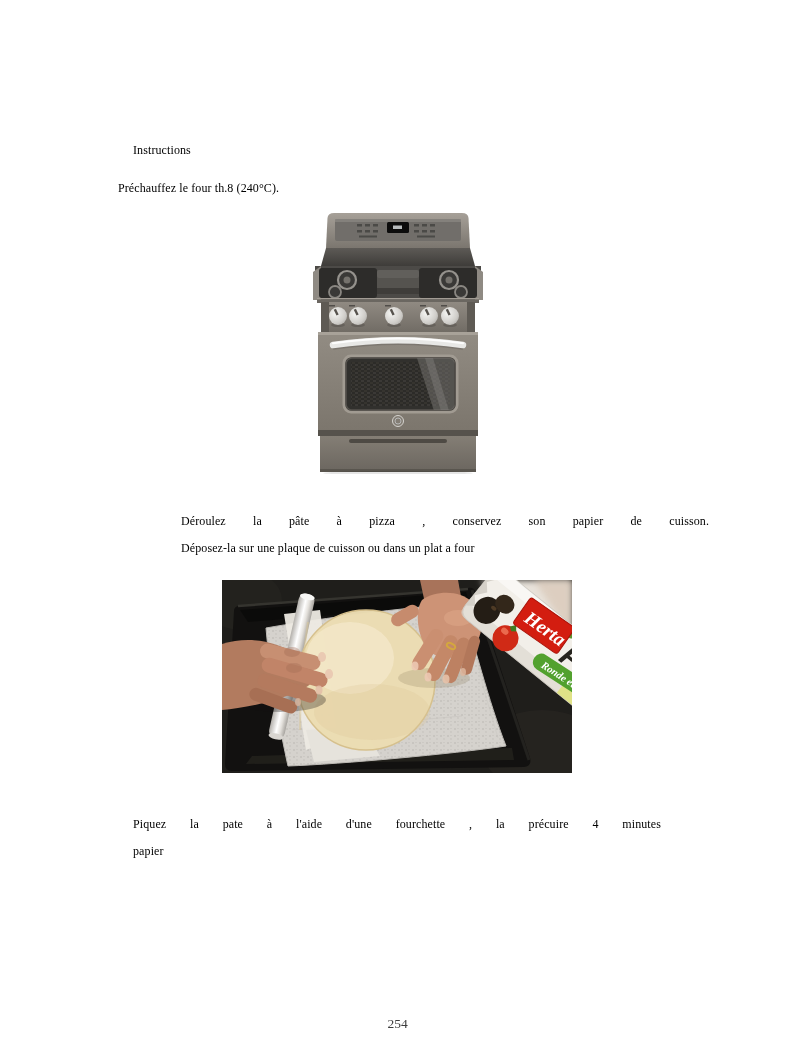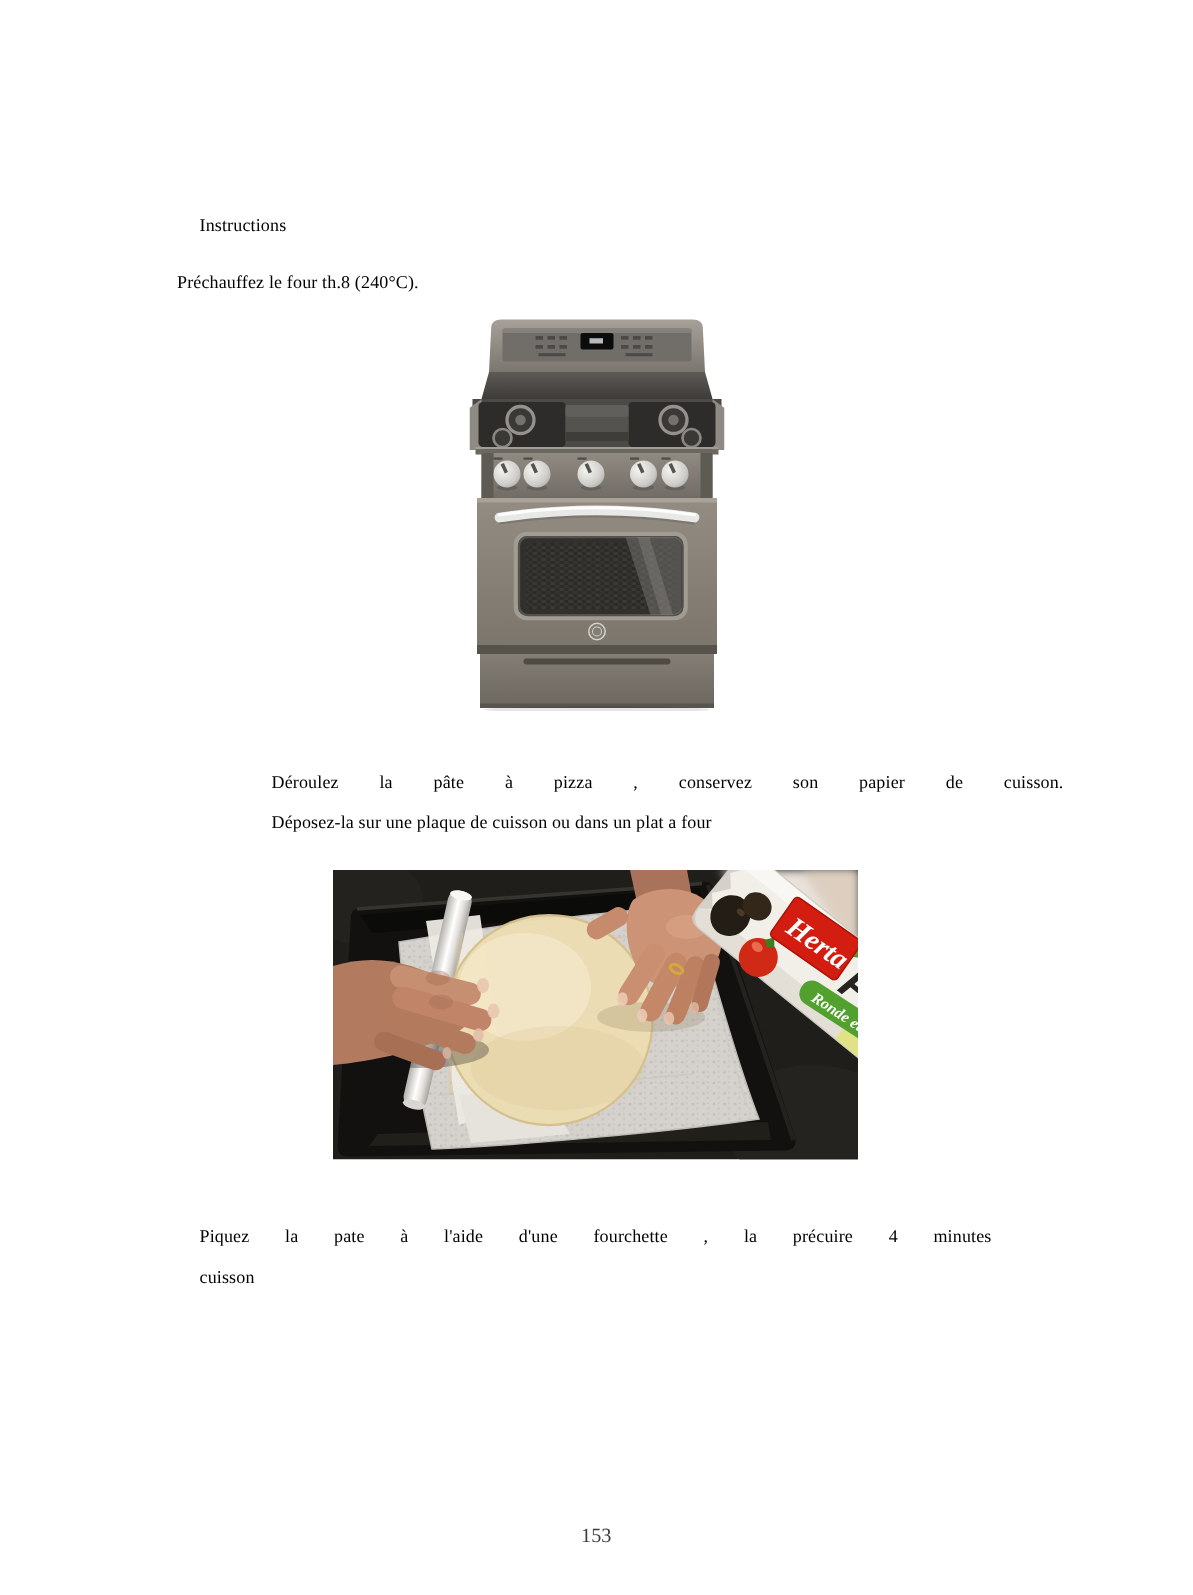--- a/index.html
+++ b/index.html
@@ -329,16 +329,16 @@
     <g transform="rotate(-6 84 -16)">
       <rect x="80" y="-18" width="112" height="17" rx="8" fill="#52a12e"></rect>
       <text x="90" y="-5" font-family="Liberation Serif, serif" font-size="10.5" font-style="italic" font-weight="bold" fill="#ffffff">Ronde et f</text>
     </g>
   </g>
 </svg>
 </figure>
 
 <div id="prick" class="abs bodytext textblock">
   <span class="line just">Piquez la pate à l'aide d'une fourchette , la précuire 4 minutes</span>
-  <span class="line">cuisson</span>
+  <span class="line">papier</span>
 </div>
 
-<div id="pagenum" class="abs">153</div>
+<div id="pagenum" class="abs">254</div>
 
 </body></html>

